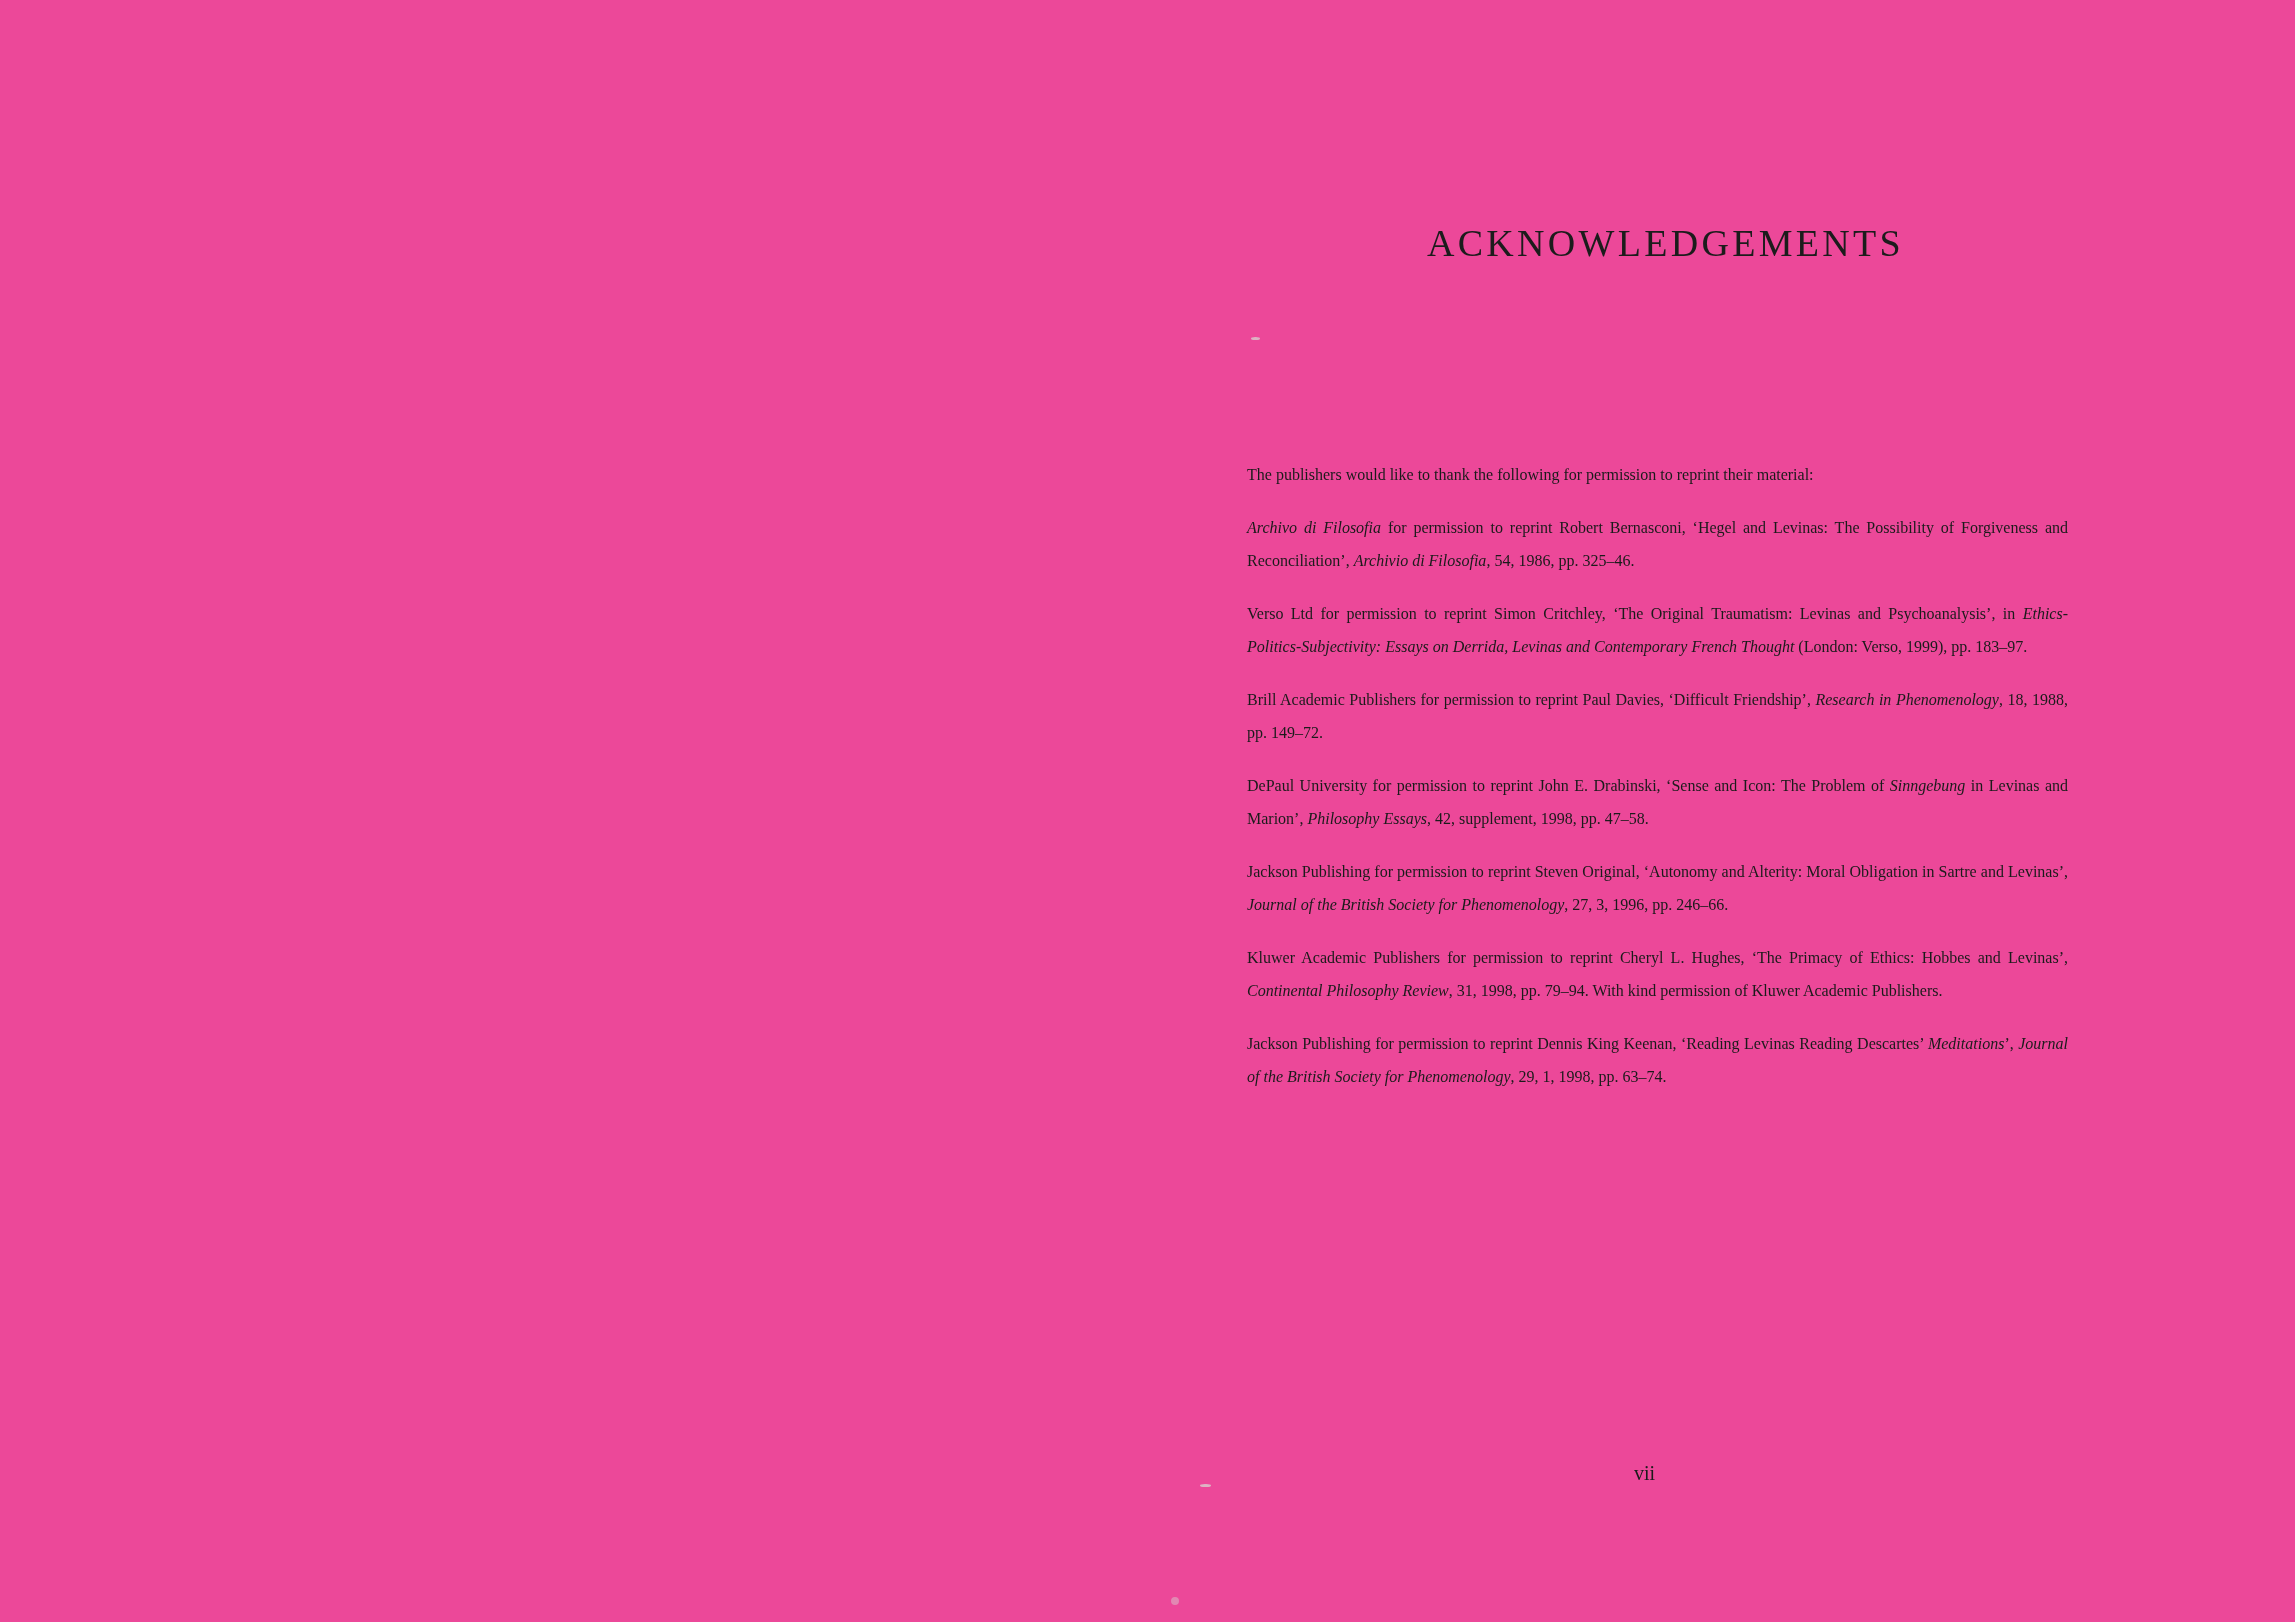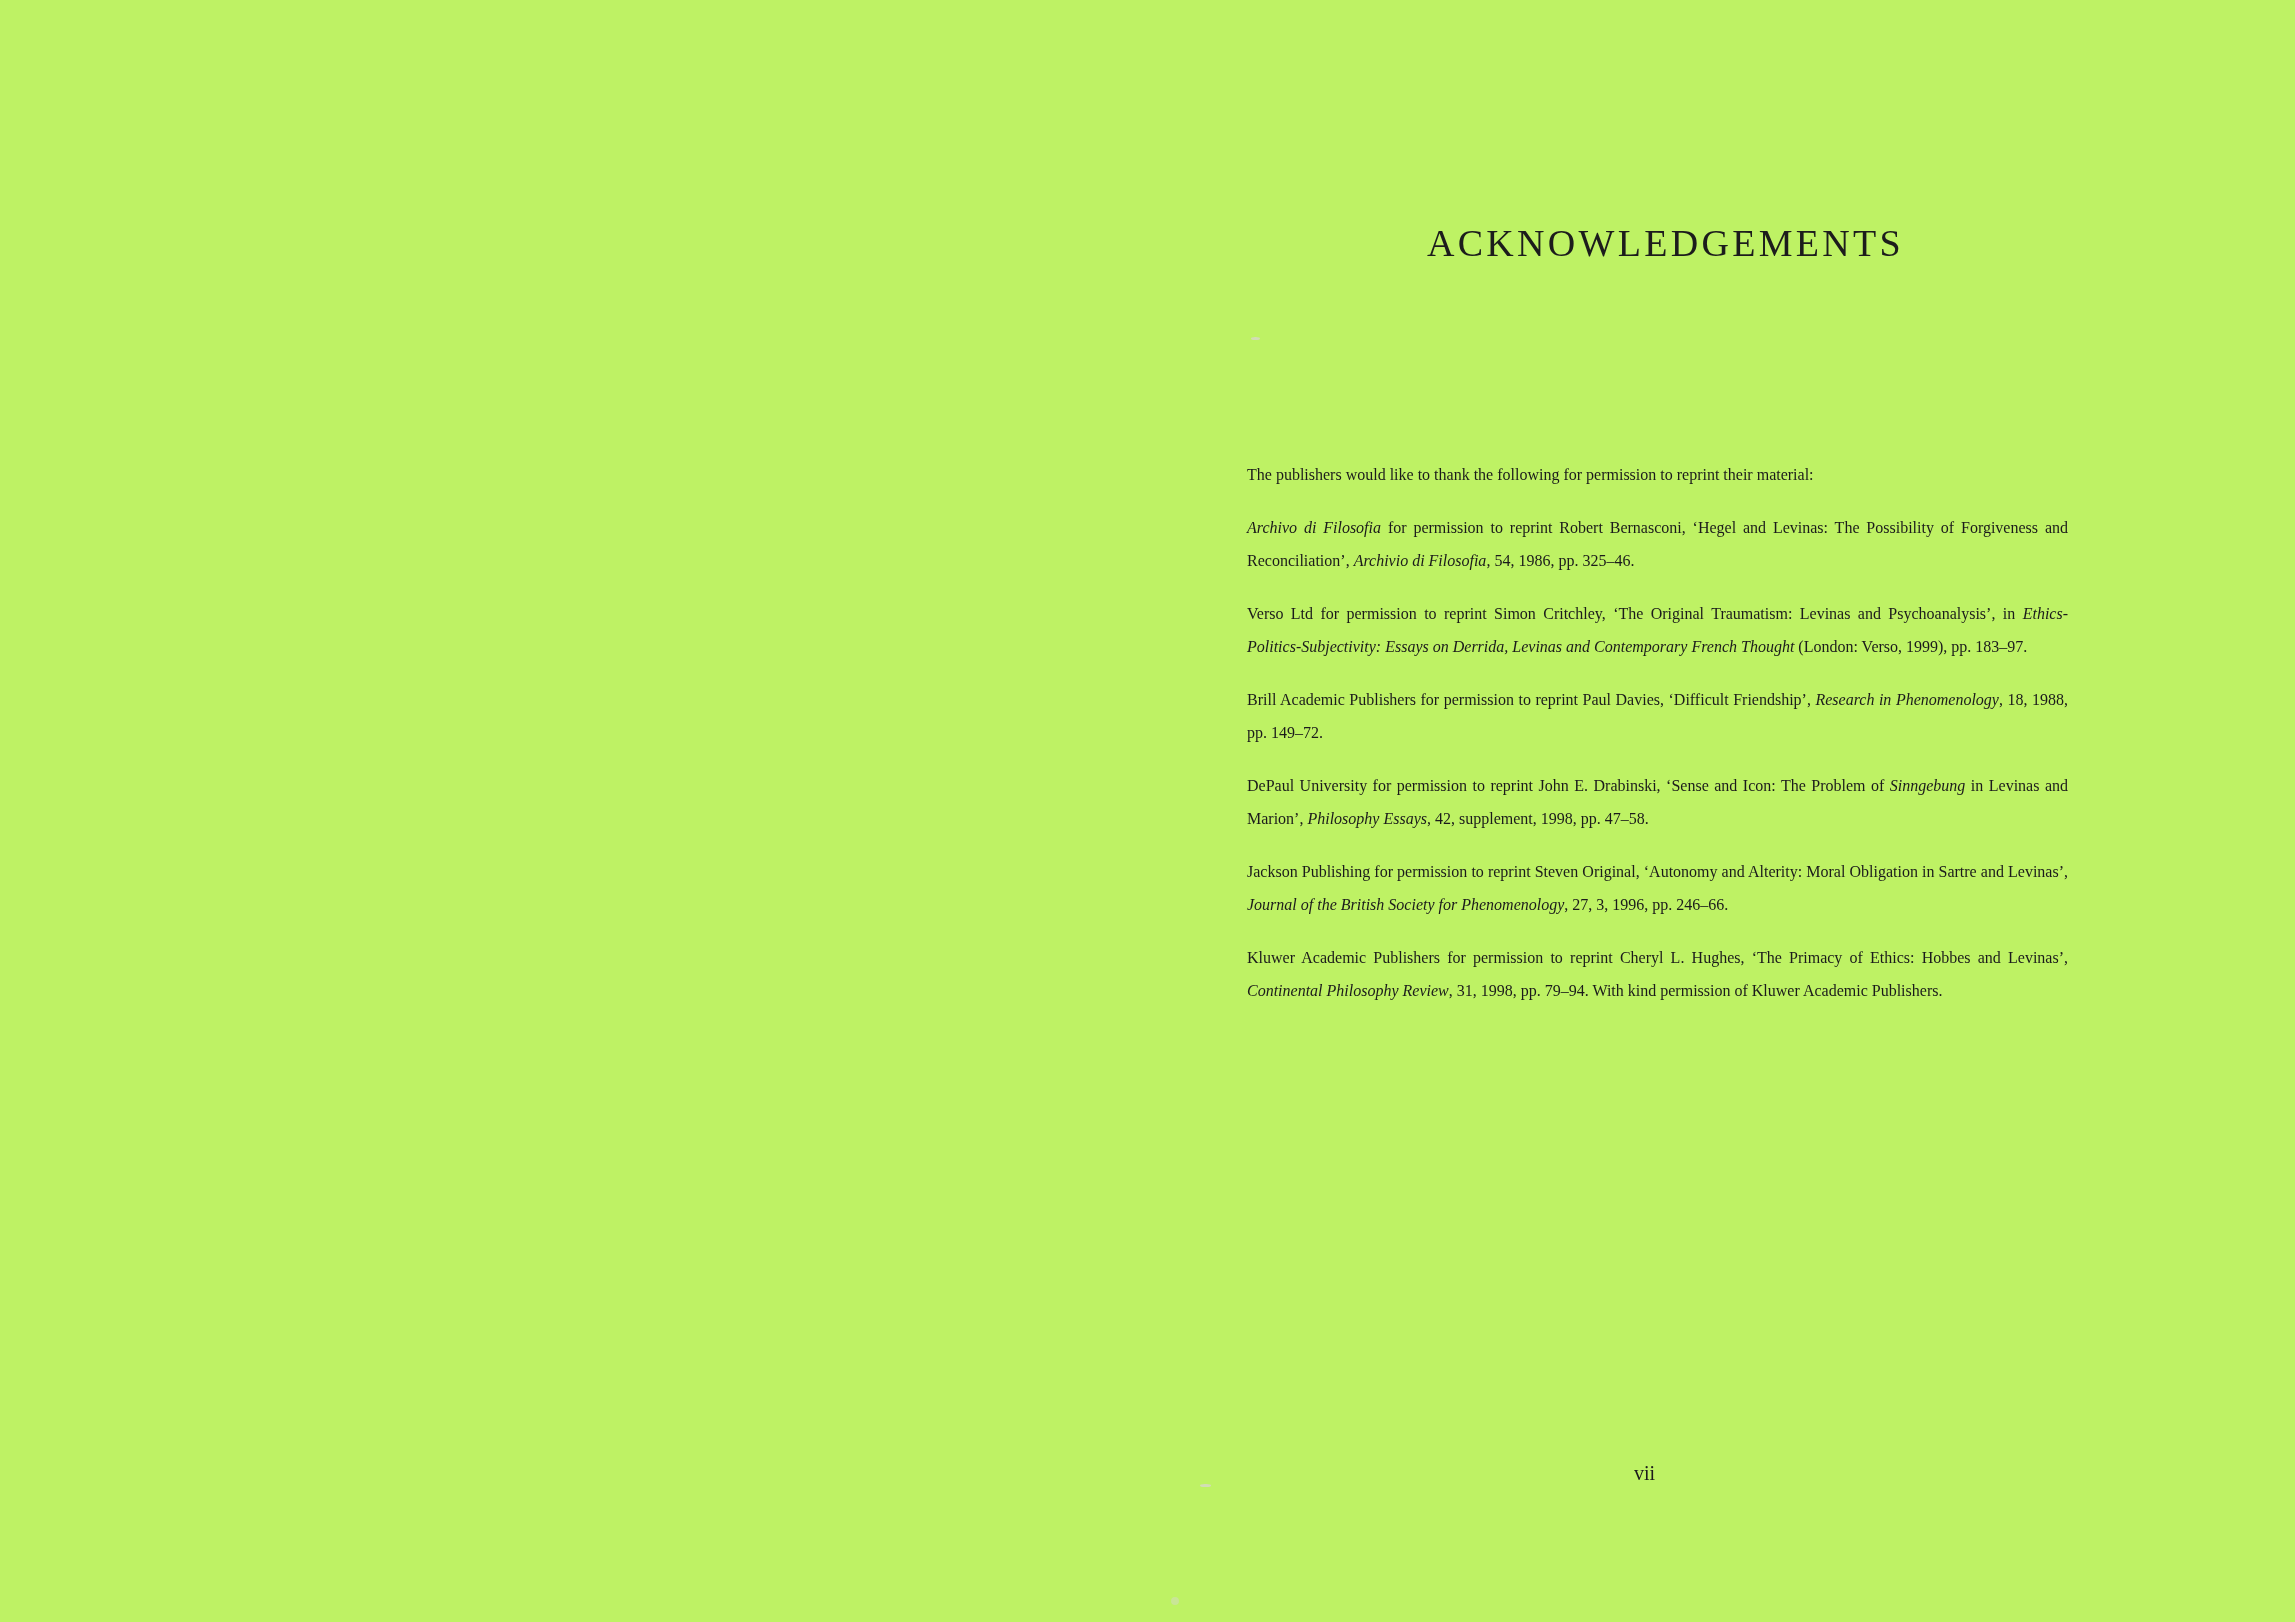--- a/index.html
+++ b/index.html
@@ -11,21 +11,21 @@
     width: 2295px;
     height: 1622px;
     position: relative;
     font-family: "Liberation Serif", serif;
     color: #1a1a1a;
     overflow: hidden;
   }
   .page-scan {
     position: absolute;
     inset: 0;
-    background: #bef264;
+    background: #ec4899;
   }
   
   .speck {
     position: absolute;
     background: #d8d6d2;
     border-radius: 50%;
     opacity: .75;
   }
   .speck.s1 { left: 1251px; top: 337px; width: 9.2px; height: 3.3px; }
   .speck.s2 { left: 1200px; top: 1484px; width: 10.5px; height: 3.3px; }
@@ -85,18 +85,19 @@
   <h1 class="page-title">ACKNOWLEDGEMENTS</h1>
 
   <div class="body-column" id="body-column">
       <p class="para"><span>The publishers would like to thank the following for permission to reprint their material:</span></p>
       <p class="para"><i>Archivo di Filosofia</i><span> for permission to reprint Robert Bernasconi, ‘Hegel and Levinas: The Possibility of Forgiveness and Reconciliation’, </span><i>Archivio di Filosofia</i><span>, 54, 1986, pp. 325–46.</span></p>
       <p class="para"><span>Verso Ltd for permission to reprint Simon Critchley, ‘The Original Traumatism: Levinas and Psychoanalysis’, in </span><i>Ethics-Politics-Subjectivity: Essays on Derrida, Levinas and Contemporary French Thought</i><span> (London: Verso, 1999), pp. 183–97.</span></p>
       <p class="para"><span>Brill Academic Publishers for permission to reprint Paul Davies, ‘Difficult Friendship’, </span><i>Research in Phenomenology</i><span>, 18, 1988, pp. 149–72.</span></p>
       <p class="para"><span>DePaul University for permission to reprint John E. Drabinski, ‘Sense and Icon: The Problem of </span><i>Sinngebung</i><span> in Levinas and Marion’, </span><i>Philosophy Essays</i><span>, 42, supplement, 1998, pp. 47–58.</span></p>
       <p class="para"><span>Jackson Publishing for permission to reprint Steven Original, ‘Autonomy and Alterity: Moral Obligation in Sartre and Levinas’, </span><i>Journal of the British Society for Phenomenology</i><span>, 27, 3, 1996, pp. 246–66.</span></p>
       <p class="para"><span>Kluwer Academic Publishers for permission to reprint Cheryl L. Hughes, ‘The Primacy of Ethics: Hobbes and Levinas’, </span><i>Continental Philosophy Review</i><span>, 31, 1998, pp. 79–94. With kind permission of Kluwer Academic Publishers.</span></p>
+      <p class="para"><span>Jackson Publishing for permission to reprint Dennis King Keenan, ‘Reading Levinas Reading Descartes’ </span><i>Meditations</i><span>’, </span><i>Journal of the British Society for Phenomenology</i><span>, 29, 1, 1998, pp. 63–74.</span></p>
     </div>
 
   <div class="folio">vii</div>
 
 </div>
 
 
 </body></html>

